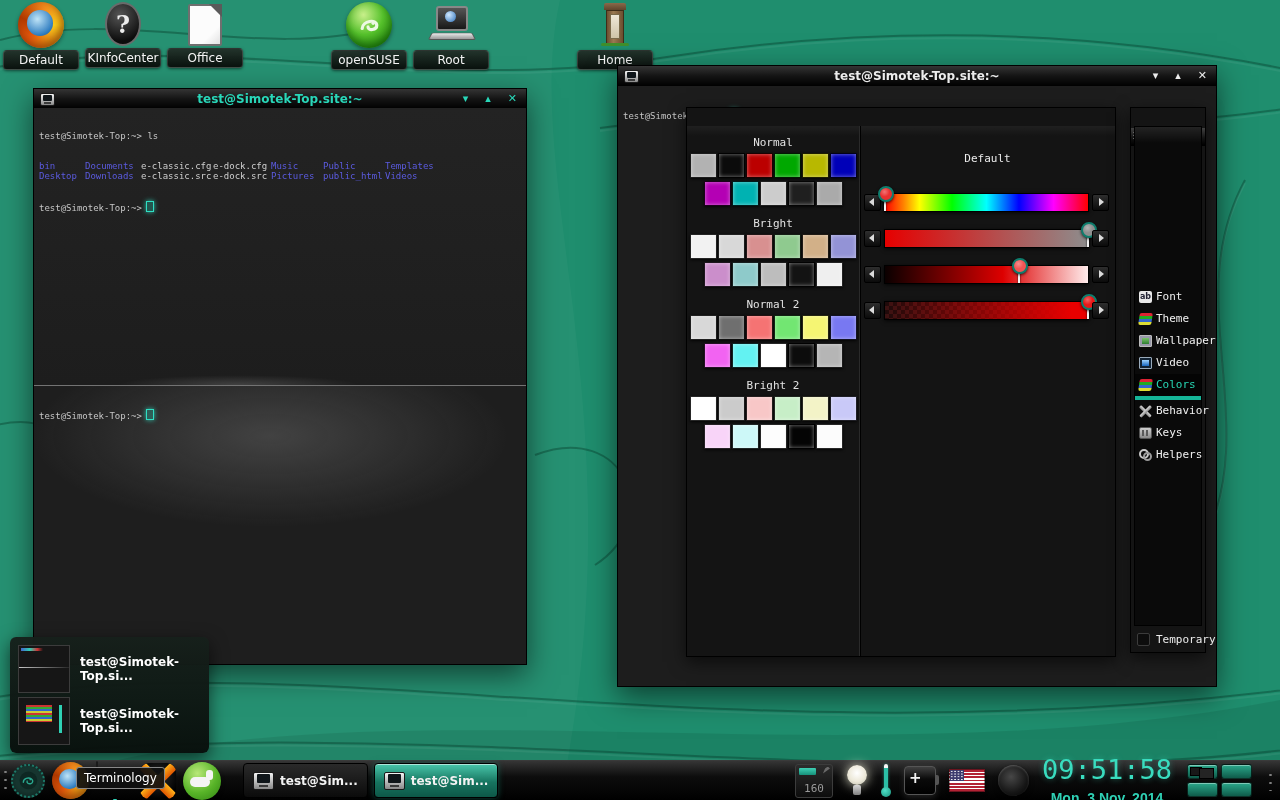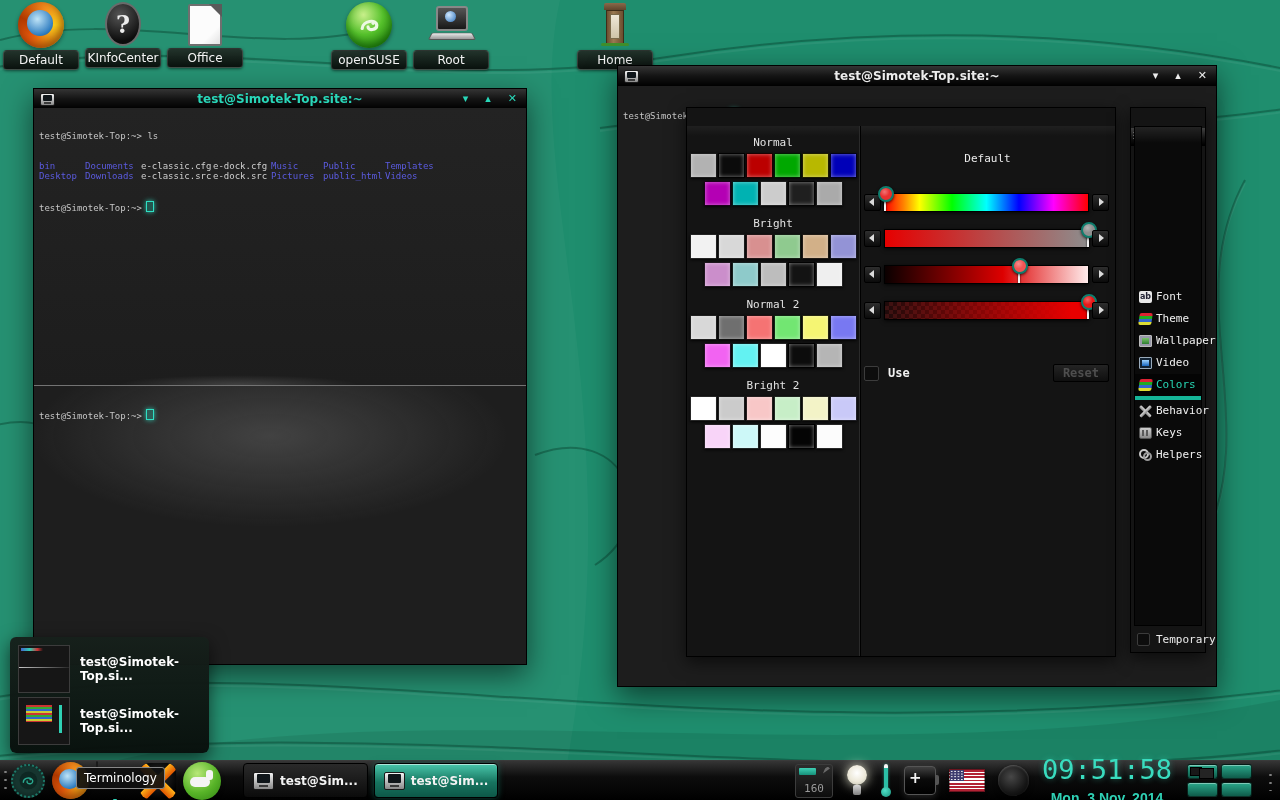--- a/index.html
+++ b/index.html
@@ -330,25 +330,20 @@
       <div><span>test@Simotek-Top:~&gt;</span><span class="cursor"></span></div>
 
       
       <div class="panel" style="left:68px;top:21px;width:430px;height:550px">
         <div class="panel-h">Colors</div>
         <div id="colors-body">
           <div id="pal-col"><div class="pal-label first">Normal</div><div class="pal-row"><div class="swatch" style="background: rgb(178, 178, 178);"></div><div class="swatch" style="background: rgb(11, 11, 11);"></div><div class="swatch" style="background: rgb(187, 0, 0);"></div><div class="swatch" style="background: rgb(0, 168, 0);"></div><div class="swatch" style="background: rgb(184, 184, 0);"></div><div class="swatch" style="background: rgb(0, 0, 184);"></div></div><div class="pal-row"><div class="swatch" style="background: rgb(180, 0, 180);"></div><div class="swatch" style="background: rgb(0, 178, 178);"></div><div class="swatch" style="background: rgb(204, 204, 204);"></div><div class="swatch" style="background: rgb(31, 31, 31);"></div><div class="swatch" style="background: rgb(170, 170, 170);"></div></div><div class="pal-label">Bright</div><div class="pal-row"><div class="swatch" style="background: rgb(242, 242, 242);"></div><div class="swatch" style="background: rgb(216, 216, 216);"></div><div class="swatch" style="background: rgb(216, 144, 144);"></div><div class="swatch" style="background: rgb(143, 202, 143);"></div><div class="swatch" style="background: rgb(210, 176, 136);"></div><div class="swatch" style="background: rgb(147, 147, 214);"></div></div><div class="pal-row"><div class="swatch" style="background: rgb(203, 142, 203);"></div><div class="swatch" style="background: rgb(142, 202, 202);"></div><div class="swatch" style="background: rgb(189, 189, 189);"></div><div class="swatch" style="background: rgb(19, 19, 19);"></div><div class="swatch" style="background: rgb(239, 239, 239);"></div></div><div class="pal-label">Normal 2</div><div class="pal-row"><div class="swatch" style="background: rgb(216, 216, 216);"></div><div class="swatch" style="background: rgb(111, 111, 111);"></div><div class="swatch" style="background: rgb(245, 115, 115);"></div><div class="swatch" style="background: rgb(114, 230, 114);"></div><div class="swatch" style="background: rgb(245, 245, 115);"></div><div class="swatch" style="background: rgb(120, 120, 242);"></div></div><div class="pal-row"><div class="swatch" style="background: rgb(242, 99, 242);"></div><div class="swatch" style="background: rgb(99, 242, 242);"></div><div class="swatch" style="background: rgb(255, 255, 255);"></div><div class="swatch" style="background: rgb(12, 12, 12);"></div><div class="swatch" style="background: rgb(181, 181, 181);"></div></div><div class="pal-label">Bright 2</div><div class="pal-row"><div class="swatch" style="background: rgb(255, 255, 255);"></div><div class="swatch" style="background: rgb(203, 203, 203);"></div><div class="swatch" style="background: rgb(248, 199, 199);"></div><div class="swatch" style="background: rgb(199, 238, 199);"></div><div class="swatch" style="background: rgb(243, 243, 199);"></div><div class="swatch" style="background: rgb(201, 201, 248);"></div></div><div class="pal-row"><div class="swatch" style="background: rgb(248, 212, 248);"></div><div class="swatch" style="background: rgb(205, 248, 248);"></div><div class="swatch" style="background: rgb(253, 253, 253);"></div><div class="swatch" style="background: rgb(4, 4, 4);"></div><div class="swatch" style="background: rgb(252, 252, 252);"></div></div></div>
           <div id="picker-col">
             <div id="picker-title">Default</div>
             <div id="sliders"><div class="slider-row"><div class="sl-btn l"></div><div class="sl-track track-hue"><div class="sl-stem" style="left: calc(0% - 1px);"></div><div class="sl-knob" style="left: calc(0% - 7px); background: radial-gradient(circle at 38% 32%, rgba(255, 255, 255, 0.333), transparent 45%), rgb(232, 48, 48);"></div></div><div class="sl-btn r"></div></div><div class="slider-row"><div class="sl-btn l"></div><div class="sl-track track-saturation"><div class="sl-stem" style="left: calc(100% - 1px);"></div><div class="sl-knob" style="left: calc(100% - 7px); background: radial-gradient(circle at 38% 32%, rgba(255, 255, 255, 0.333), transparent 45%), rgb(143, 143, 143);"></div></div><div class="sl-btn r"></div></div><div class="slider-row"><div class="sl-btn l"></div><div class="sl-track track-lightness"><div class="sl-stem" style="left: calc(66% - 1px);"></div><div class="sl-knob" style="left: calc(66% - 7px); background: radial-gradient(circle at 38% 32%, rgba(255, 255, 255, 0.333), transparent 45%), rgb(242, 84, 84);"></div></div><div class="sl-btn r"></div></div><div class="slider-row"><div class="sl-btn l"></div><div class="sl-track track-alpha"><div class="sl-stem" style="left: calc(100% - 1px);"></div><div class="sl-knob" style="left: calc(100% - 7px); background: radial-gradient(circle at 38% 32%, rgba(255, 255, 255, 0.333), transparent 45%), rgb(232, 24, 24);"></div></div><div class="sl-btn r"></div></div></div>
-            <div id="use-row">
-              <span class="checkbox"></span>
-              <span id="use-label">Use</span>
-              <span id="reset-btn">Reset</span>
-            </div>
           </div>
         </div>
       </div>
 
       
       <div class="panel" style="left:512px;top:21px;width:76px;height:546px">
         <div class="panel-h">Options</div>
         <div id="opt-body"><div class="opt-item"><span class="oi font-icon">ab</span><span class="olabel">Font</span></div><div class="opt-item"><span class="oi theme-icon"></span><span class="olabel">Theme</span></div><div class="opt-item"><span class="oi wallpaper-icon"></span><span class="olabel">Wallpaper</span></div><div class="opt-item"><span class="oi video-icon"></span><span class="olabel">Video</span></div><div class="opt-item sel"><span class="oi colors-icon"></span><span class="olabel">Colors</span></div><div class="opt-item"><span class="oi behavior-icon"></span><span class="olabel">Behavior</span></div><div class="opt-item"><span class="oi keys-icon"></span><span class="olabel">Keys</span></div><div class="opt-item"><span class="oi helpers-icon"></span><span class="olabel">Helpers</span></div></div>
         <div id="temp-row">
           <span class="checkbox" style="width:11px;height:11px"></span>

